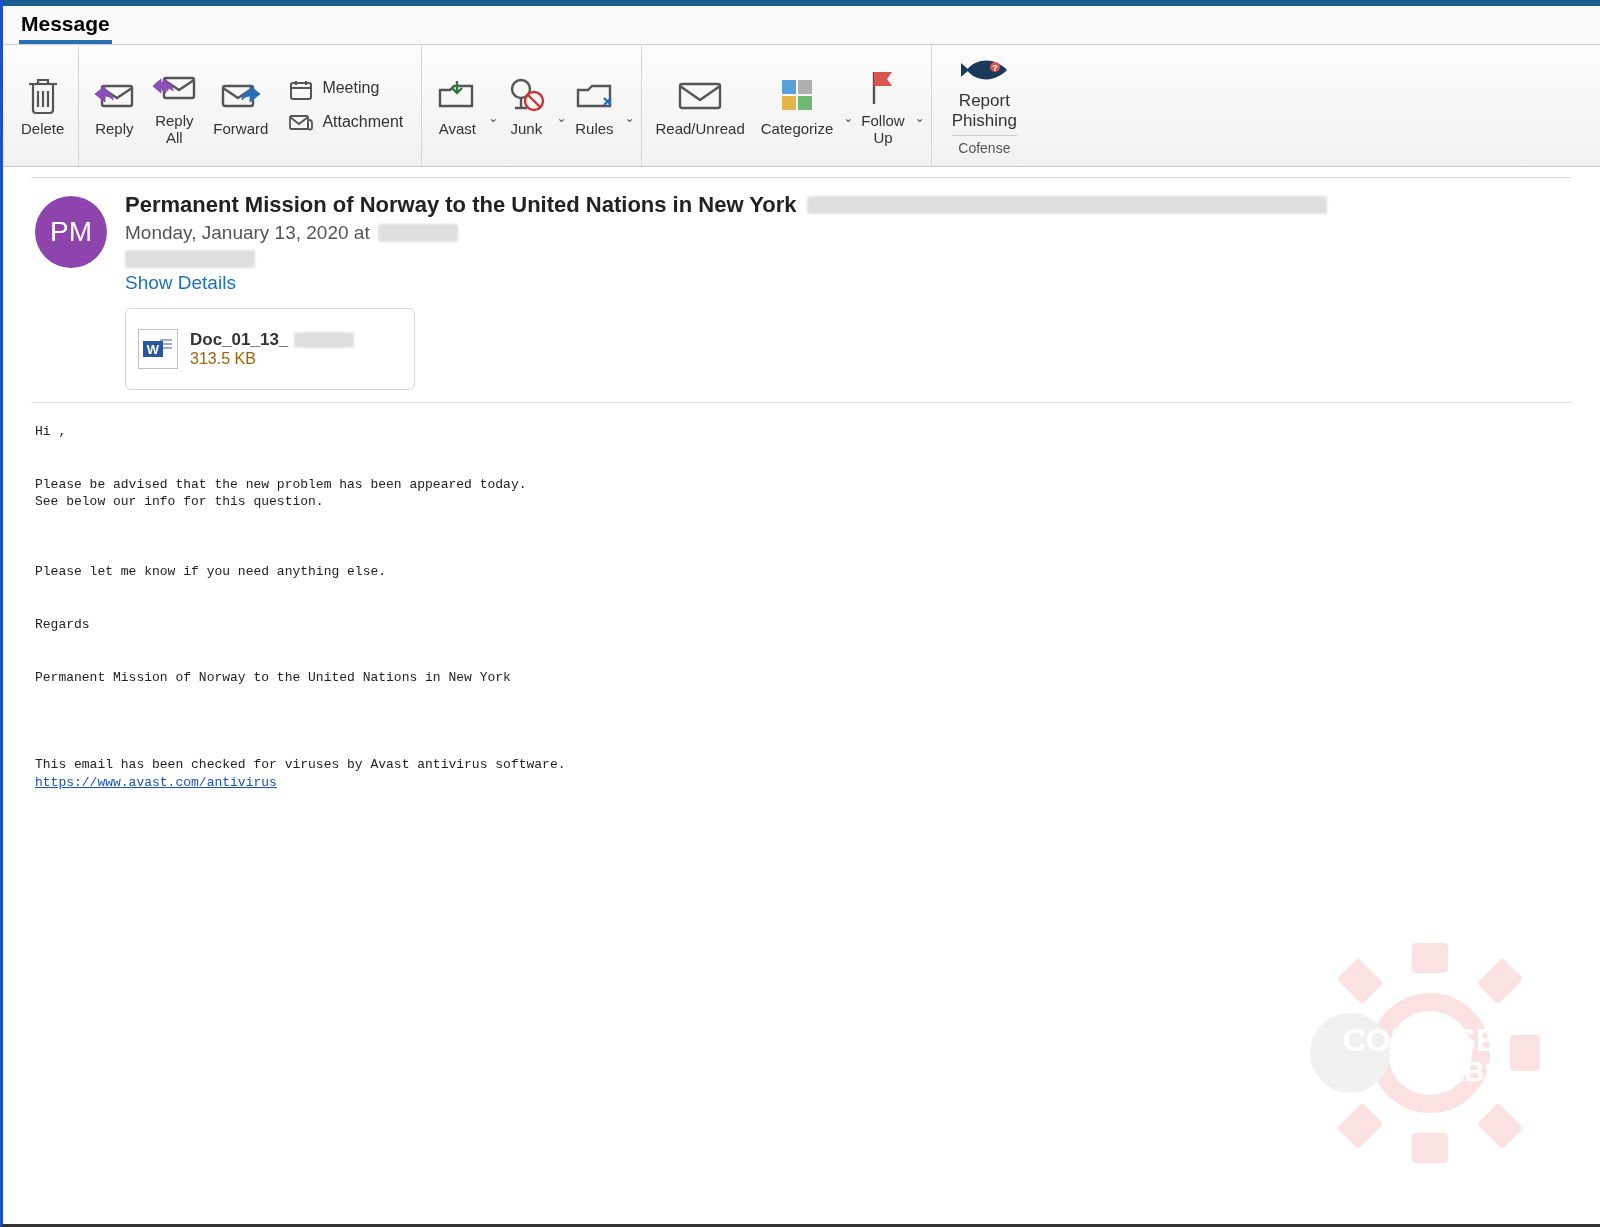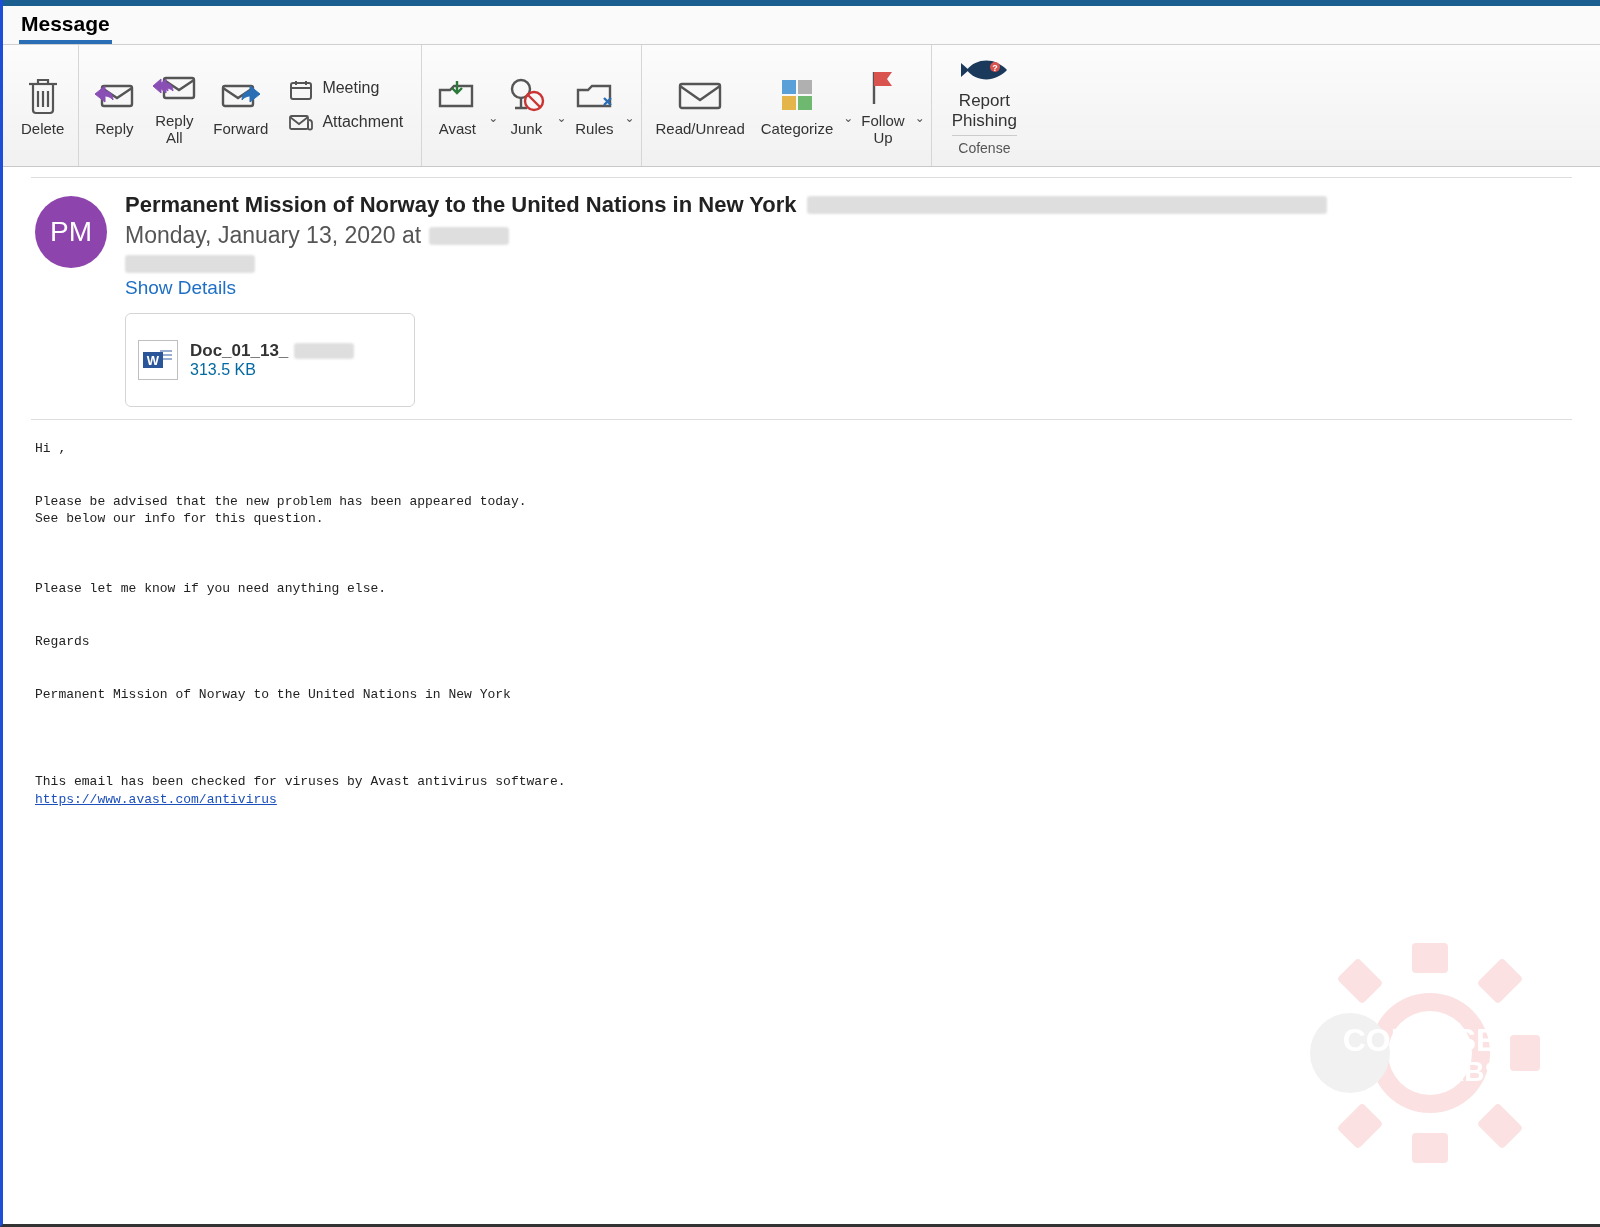--- a/index.html
+++ b/index.html
@@ -135,29 +135,29 @@
   height: 18px;
   border-radius: 3px;
   background: #d7d7d7;
   filter: blur(1px);
   opacity:.8;
 }
 .redact.long { width: 520px; }
 .redact.med { width: 130px; }
 .redact.short { width: 80px; }
 .redact.tiny { width: 60px; height:16px; }
-.date-line { font-size: 23px; color:#555; margin-top: 4px; display:flex; align-items:center; gap:8px;}
+.date-line { font-size: 19px; color:#555; margin-top: 4px; display:flex; align-items:center; gap:8px;}
 .to-line { margin-top: 6px; }
 .show-details { color: #1e6fc5; font-size: 19px; cursor:pointer; display:inline-block;}
 .attachment-box {
   border: 1px solid #d5d5d5;
   border-radius: 6px;
   width: 290px;
   margin-top: 14px;
-  padding: 26px 12px;
+  padding: 20px 12px;
   display:flex; gap: 12px; align-items:center;
   background:#fff;
 }
 .word-icon {
   width: 40px; height: 40px;
   border:1px solid #bfbfbf;
   background:#fff;
   position:relative;
   display:flex; align-items:center; justify-content:center;
 }
@@ -170,21 +170,21 @@
   color:#fff;
   font-size:13px; font-weight:700;
   display:flex; align-items:center; justify-content:center;
 }
 .word-icon .lines {
   position:absolute; right:5px; top:9px;
   width:12px; display:flex; flex-direction:column; gap:2px;
 }
 .word-icon .lines span { height:2px; background:#9aaed1;}
 .att-text .fn { font-size:17px; font-weight:600; color:#333; display:flex; align-items:center; gap:6px;}
-.att-text .fs { font-size:16px; color:#0369a1;}
+.att-text .fs { font-size:16px; color:#a16207;}
 .action-links {
   display:flex;
   gap: 50px;
   margin-top: 14px;
   font-size: 19px;
   color:#1e6fc5;
 }
 .action-links > div { display:flex; align-items:center; gap:8px; cursor:pointer;}
 .body-area {
   padding: 20px 4px 0;

